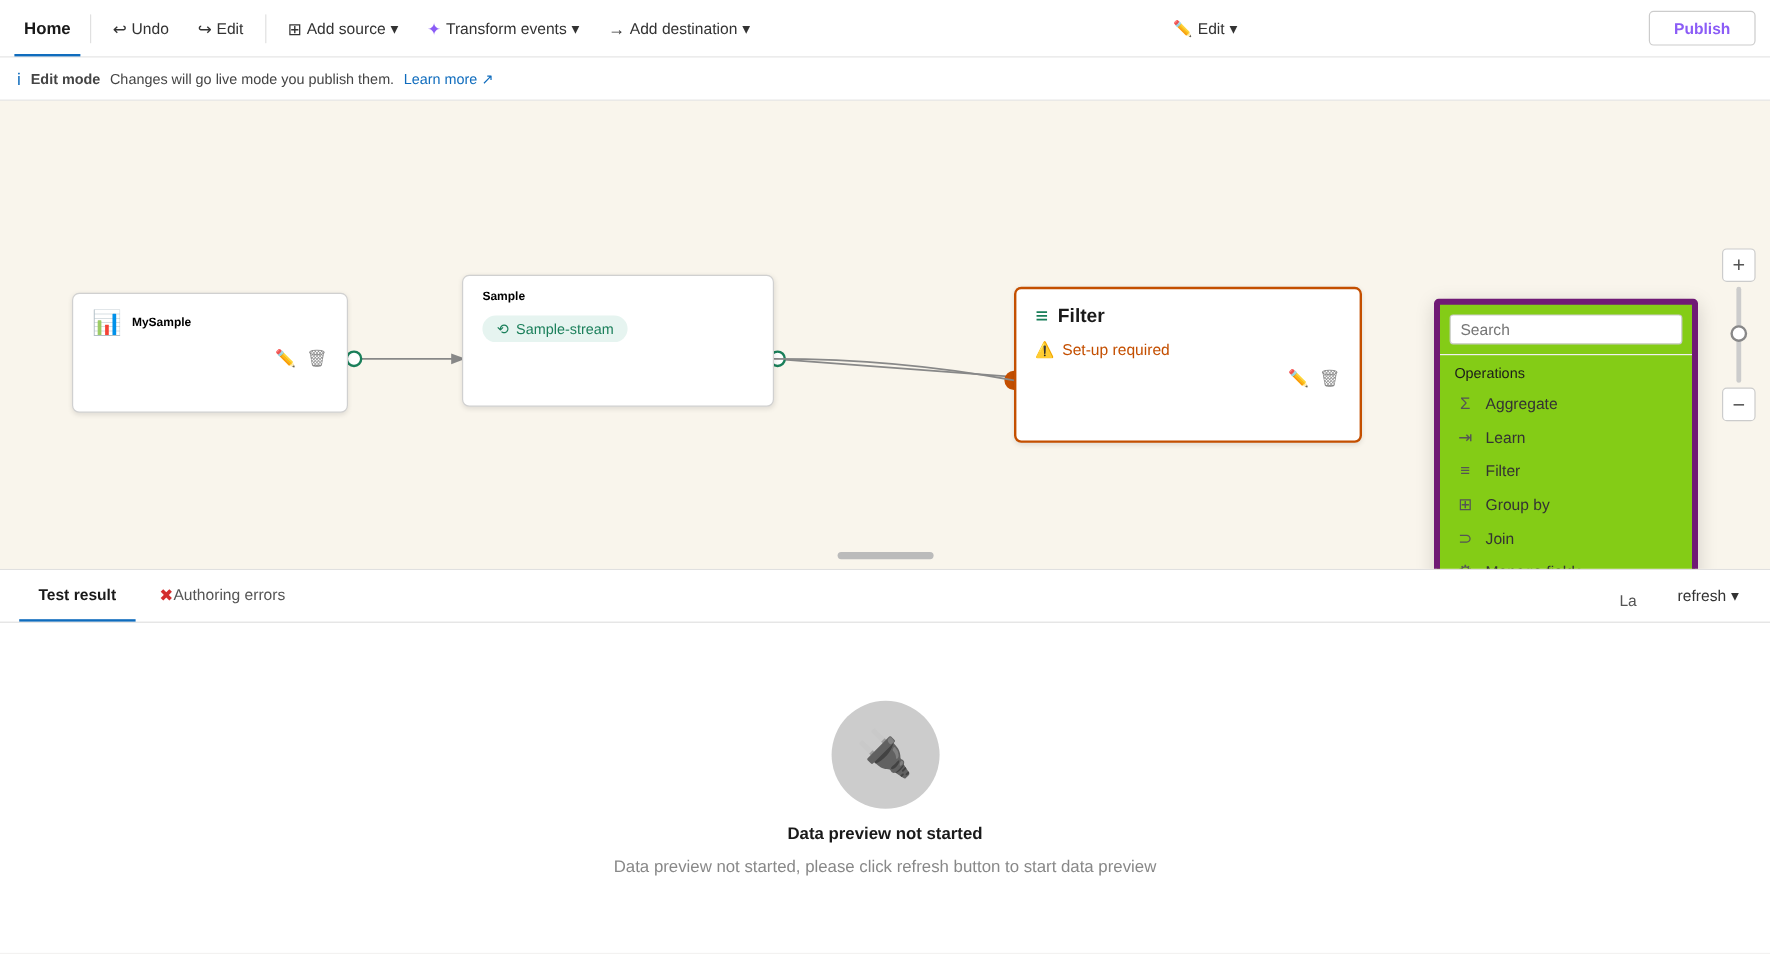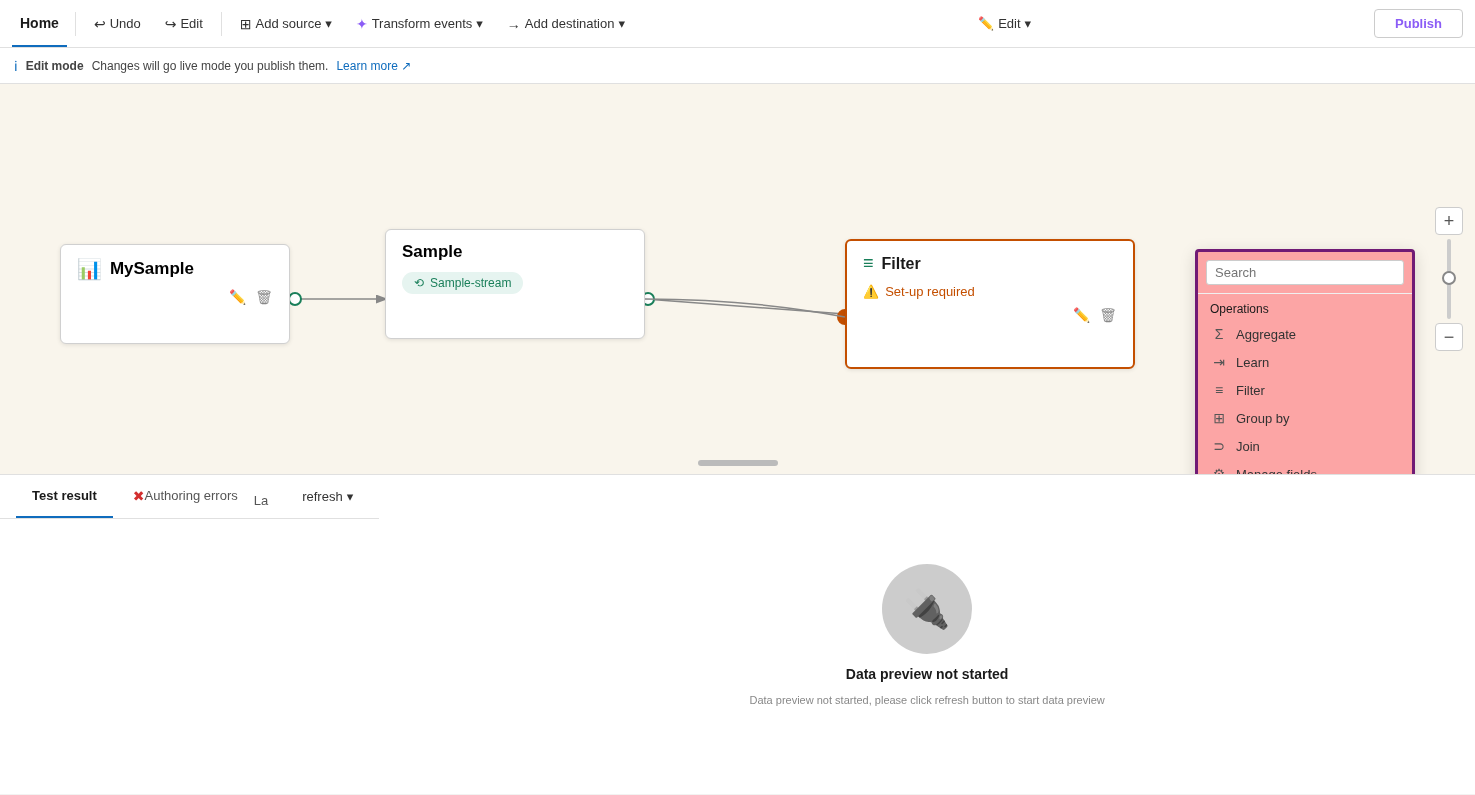--- a/index.html
+++ b/index.html
@@ -76,21 +76,21 @@
 
     
     .node {
       position: absolute;
       background: #fff;
       border: 1px solid #d0d0d0;
       border-radius: 6px;
       padding: 12px 16px;
       box-shadow: 0 1px 4px rgba(0,0,0,0.1);
     }
-    .node-title { font-weight: 600; font-size: 17px; }
+    .node-title { font-weight: 600; font-size: 10px; }
     .node-icon { font-size: 20px; color: #1a7f5a; margin-right: 8px; }
     .node-header { display: flex; align-items: center; }
 
     .node-mysample {
       left: 60px; top: 160px;
       width: 230px; height: 100px;
     }
     .node-sample {
       left: 385px; top: 145px;
       width: 260px; height: 110px;
@@ -149,22 +149,22 @@
       background: #fff; border: 2px solid #888;
       border-radius: 50%;
       position: absolute; left: -5px; top: 40%;
     }
 
     
     .dropdown-panel {
       position: absolute;
       right: 60px; top: 165px;
       width: 220px;
-      background: #fca5a5;
-      border: 3px solid #701a75;
+      background: #84cc16;
+      border: 5px solid #701a75;
       border-radius: 4px;
       box-shadow: 0 4px 16px rgba(0,0,0,0.15);
       z-index: 100;
       padding-bottom: 4px;
     }
     .dropdown-search {
       padding: 8px;
       border-bottom: 1px solid #f0f0f0;
     }
     .dropdown-search input {
@@ -185,21 +185,21 @@
       font-size: 13px; color: #333;
     }
     .dropdown-item-icon { font-size: 14px; color: #555; width: 18px; text-align: center; }
 
     
     .bottom-panel {
       background: #fff;
       border-top: 1px solid #e0e0e0;
       height: 320px;
       display: flex;
-      flex-direction: row;
+      flex-direction: column;
     }
     .bottom-tabs {
       display: flex;
       align-items: center;
       border-bottom: 1px solid #e0e0e0;
       height: 44px;
       padding: 0 16px;
       gap: 0;
     }
     .tab {
@@ -222,21 +222,21 @@
       align-items: center; justify-content: center;
       flex: 1; gap: 12px;
     }
     .empty-icon-circle {
       width: 90px; height: 90px;
       background: #ccc; border-radius: 50%;
       display: flex; align-items: center; justify-content: center;
       font-size: 36px; color: #fff;
     }
     .empty-title { font-weight: 600; font-size: 14px; color: #1a1a1a; }
-    .empty-sub { font-size: 11px; color: #888; text-align: center; }
+    .empty-sub { font-size: 14px; color: #888; text-align: center; }
 
     
     .canvas-scroll {
       position: absolute;
       bottom: 8px; left: 50%;
       transform: translateX(-50%);
       width: 80px; height: 6px;
       background: #bbb; border-radius: 3px;
     }
   </style>

